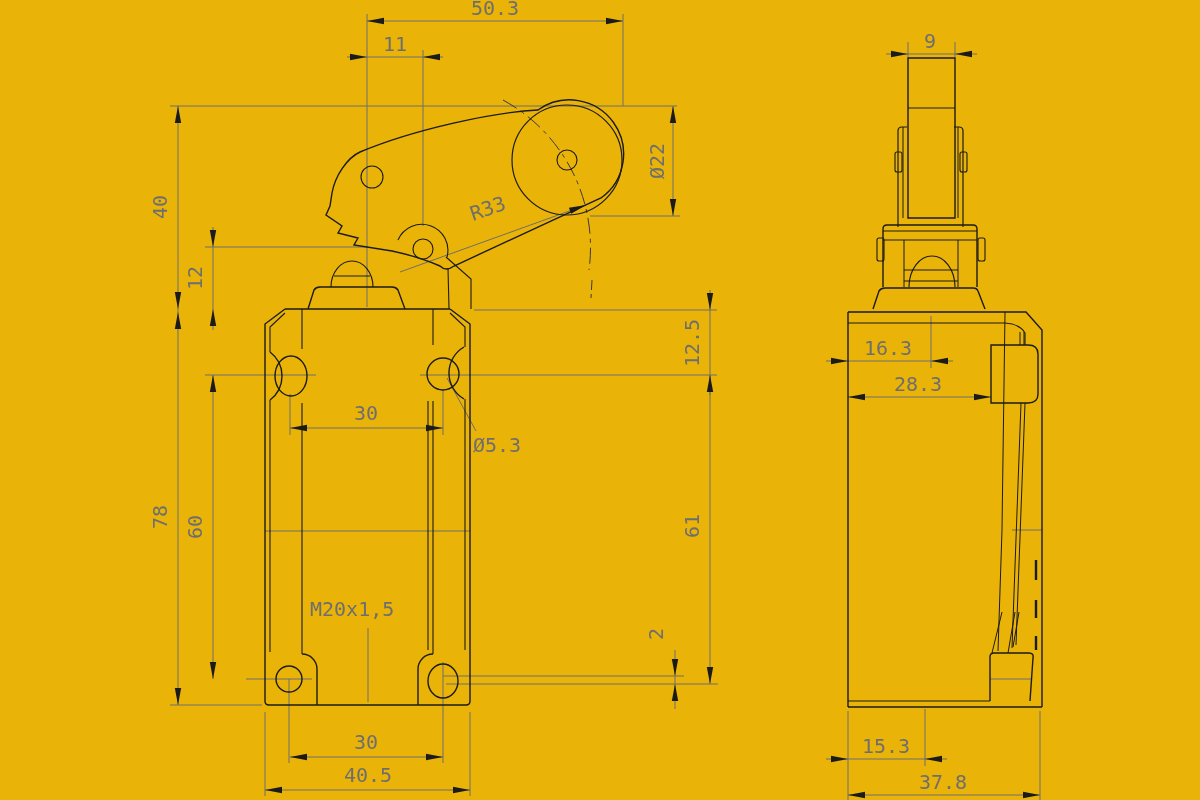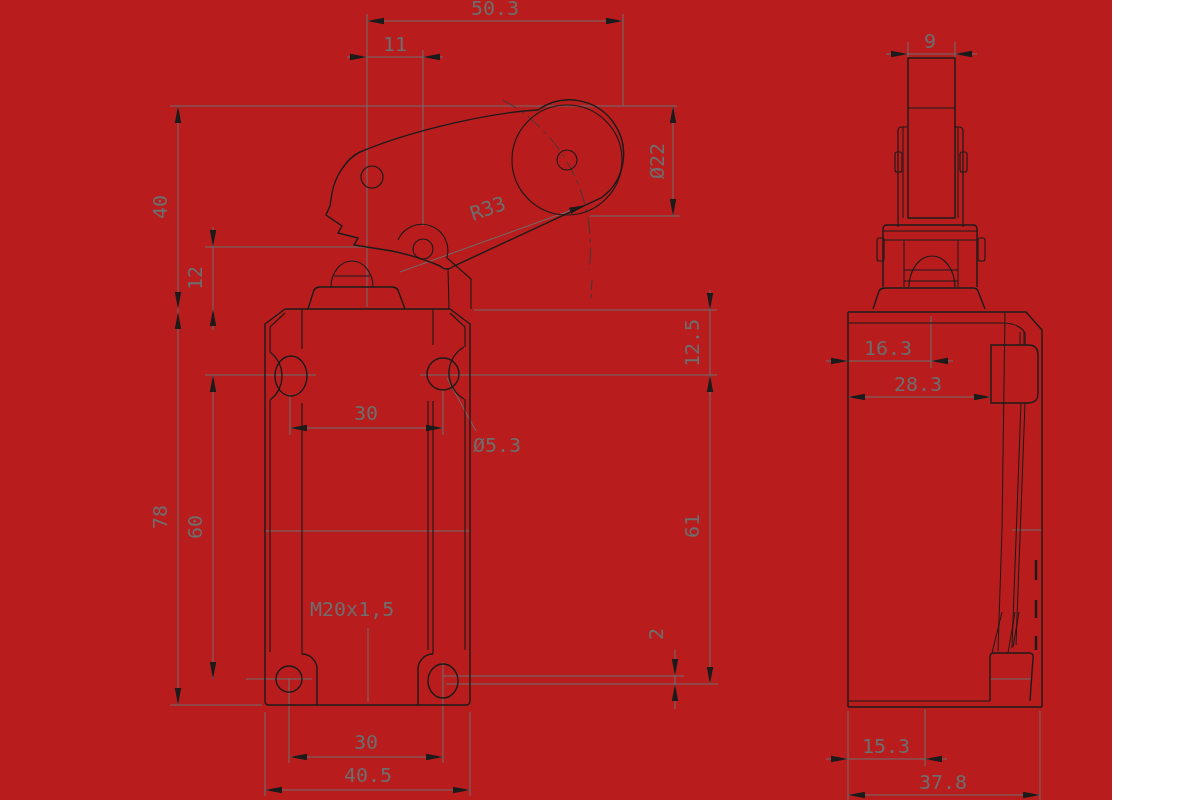--- a/index.html
+++ b/index.html
@@ -1,16 +1,16 @@
 <!DOCTYPE html>
 <html><head>
 <meta charset="utf-8">
 <style>
   html,body{margin:0;padding:0;background:#ffffff;}
-  .stage{position:relative;width:1112px;height:800px;background:#b91c1c;overflow:hidden;}
+  .stage{position:relative;width:1200px;height:800px;background:#eab308;overflow:hidden;}
   svg{display:block;}
   text{font-family:"DejaVu Sans Mono", monospace;font-size:20px;fill:#6e6e6e;}
 </style>
 </head>
 <body>
 
 <div class="stage">
 <svg width="1200" height="800" viewBox="0 0 1200 800">
   <defs>
     <polygon id="arr" points="0,0 -17,3.2 -17,-3.2"></polygon>

